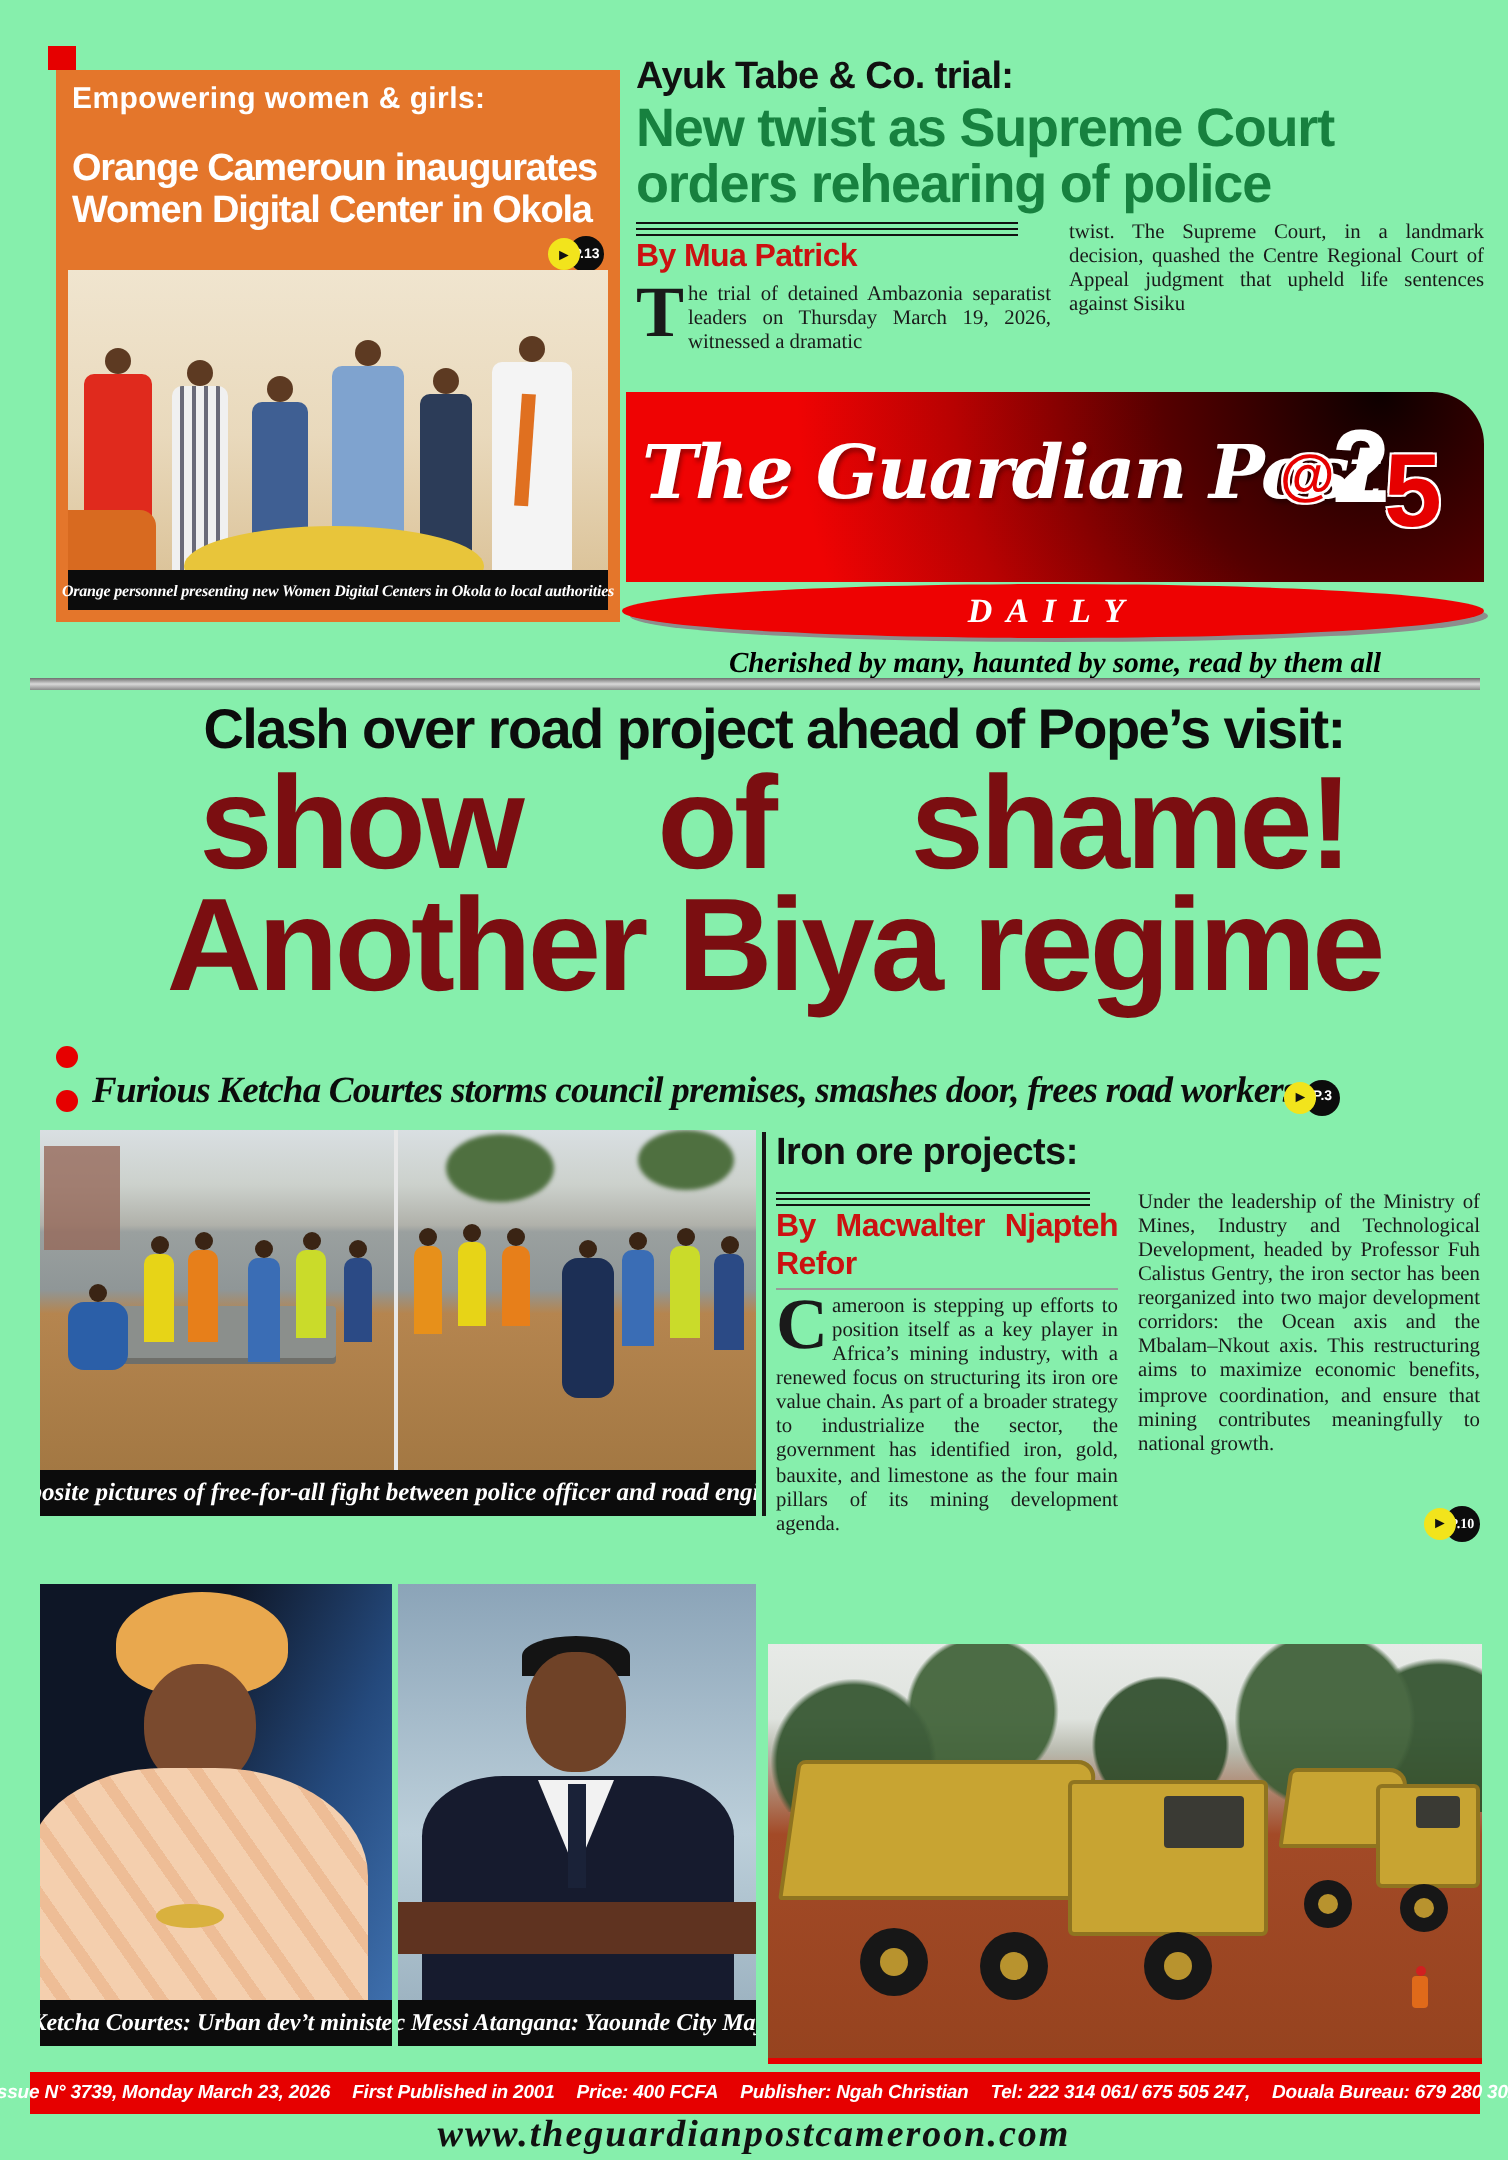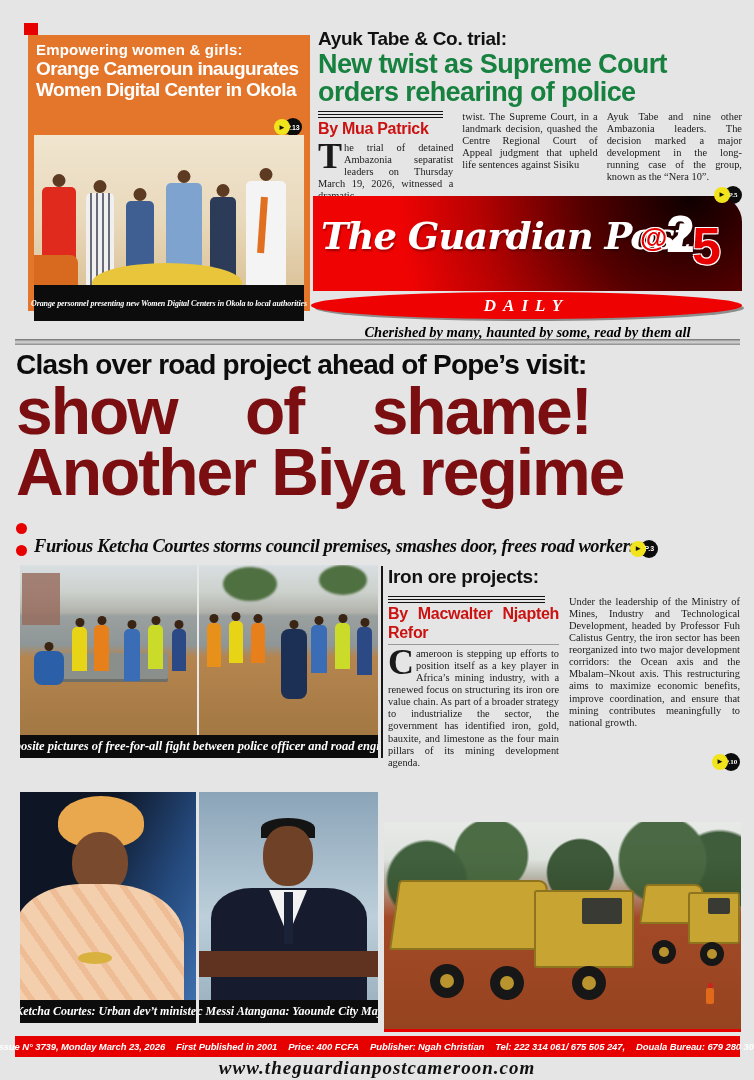--- a/index.html
+++ b/index.html
@@ -1,31 +1,31 @@
 <!DOCTYPE html>
 <html><head>
 <meta charset="utf-8">
 <style>
   * { margin:0; padding:0; box-sizing:border-box; }
   html,body { background:#fff; }
   .page {
-    position:relative; width:754px; height:1080px; background:#e5e5e5;
+    position:relative; width:754px; height:1080px; background:#86efac;
     font-family:"Liberation Sans", sans-serif; overflow:hidden;
   }
   
   .corner-mark { position:absolute; left:24px; top:23px; width:14px; height:12px; background:#e60000; }
 
   
   .orange-block { position:absolute; left:28px; top:35px; width:282px; height:276px; background:#e4762b; padding:6px 8px; }
   .orange-kicker { color:#fff; font-size:15px; font-weight:bold; letter-spacing:0.2px; }
-  .orange-headline { color:#fff; font-size:19px; font-weight:bold; line-height:1.08; letter-spacing:-0.6px; margin-top:1px; }
+  .orange-headline { color:#fff; font-size:19px; font-weight:bold; line-height:1.08; letter-spacing:-0.6px; margin-top:17px; }
   .orange-badge { position:absolute; top:83px; right:8px; }
   .event-photo { position:absolute; left:6px; top:100px; width:270px; height:150px;
      background:linear-gradient(to bottom,#f0e5cf 0%, #e9d9bc 55%, #dcc49b 100%); overflow:hidden; }
-  .photo-caption { position:absolute; left:6px; top:250px; width:270px; height:36px; background:#0c0c0c;
+  .photo-caption { position:absolute; left:6px; top:250px; width:270px; height:20px; background:#0c0c0c;
      color:#fff; font-family:"Liberation Serif", serif; font-style:italic; font-weight:bold;
      font-size:8px; letter-spacing:-0.1px; display:flex; align-items:center; justify-content:center; white-space:nowrap; }
 
   .person { position:absolute; border-radius:5px 5px 0 0; }
   .person::before { content:""; position:absolute; left:50%; transform:translateX(-50%); top:-13px;
      width:13px; height:13px; border-radius:50%; background:#5d3a22; }
   .person-sm::before { top:-9px; width:9px; height:9px; background:#3a2414; }
 
   
   .court-block { position:absolute; left:318px; top:28px; width:424px; }
@@ -66,21 +66,21 @@
       display:flex; align-items:center; justify-content:center; }
   .daily-text { color:#fff; font-family:"Liberation Serif", serif; font-style:italic; font-weight:bold;
       font-size:17px; letter-spacing:7px; }
   .tagline { position:absolute; left:0; top:128px; width:100%; text-align:center; color:#000;
       font-family:"Liberation Serif", serif; font-style:italic; font-weight:bold; font-size:14.5px; }
 
   .grey-divider { position:absolute; left:15px; top:339px; width:725px; height:6px;
       background:linear-gradient(to bottom,#6e6e6e,#d8d8d8 50%,#8a8a8a); }
 
   
-  .main-block { position:absolute; left:16px; top:349px; width:718px; }
+  .main-block { position:absolute; left:28px; top:349px; width:718px;text-align:center; }
   .main-kicker { color:#0c0c0c; font-size:28px; font-weight:bold; letter-spacing:-0.8px; }
   .main-h1 { color:#7b0e11; font-size:66px; font-weight:bold; line-height:0.93; letter-spacing:-2px; white-space:nowrap; }
   .main-h1.l2 { word-spacing:52px; }
   .bullets { margin-top:10px; }
   .bullet-row { display:flex; align-items:flex-start; margin-bottom:2px; }
   .bullet-dot { width:11px; height:11px; border-radius:50%; background:#e60000; margin:9px 7px 0 0; flex:none; }
   .bullet-text { font-family:"Liberation Serif", serif; font-style:italic; font-weight:bold; color:#0c0c0c;
       font-size:22px; letter-spacing:-0.4px; white-space:nowrap; }
   .bullet-text.b2 { font-size:18.5px; }
   .bullet-badge { margin-left:-6px; position:relative; top:4px; }
@@ -189,27 +189,20 @@
   <div class="court-block">
     <div class="kicker-black">Ayuk Tabe &amp; Co. trial:</div>
     <div class="court-headline">New twist as Supreme Court orders rehearing of police</div>
     <div class="cols">
       <div class="col">
         <div class="rule-stack"></div>
         <div class="byline">By Mua Patrick</div>
         <span class="dropcap">T</span><span>he trial of detained Ambazonia separatist leaders on Thursday March 19, 2026, witnessed a dramatic</span>
       </div>
       <div class="col">twist. The Supreme Court, in a landmark decision, quashed the Centre Regional Court of Appeal judgment that upheld life sentences against Sisiku</div>
-      <div class="col col-rel">
-        <span>Ayuk Tabe and nine other Ambazonia leaders. The decision marked a major development in the long-running case of the group, known as the “Nera 10”.</span>
-        <span class="badge badge-br">
-          <span class="arrow-circle"></span>
-          <span class="page-circle">P.5</span>
-        </span>
-      </div>
     </div>
   </div>
 
   <div class="masthead">
     <div class="mast-box">
       <div class="mast-title">The Guardian Post</div>
       <div class="anniv">
         <span class="anniv-at">@</span>
         <span class="anniv-2">2</span>
         <span class="anniv-5">5</span>

